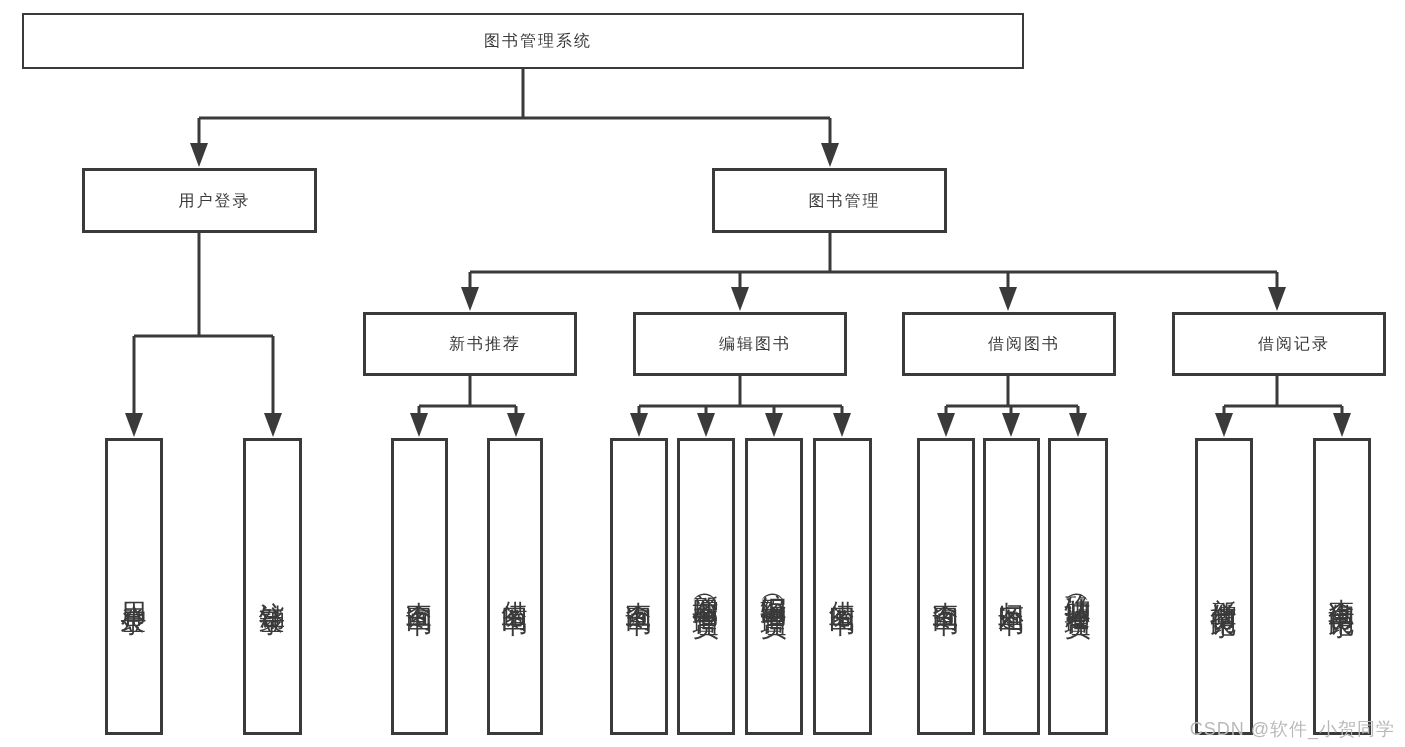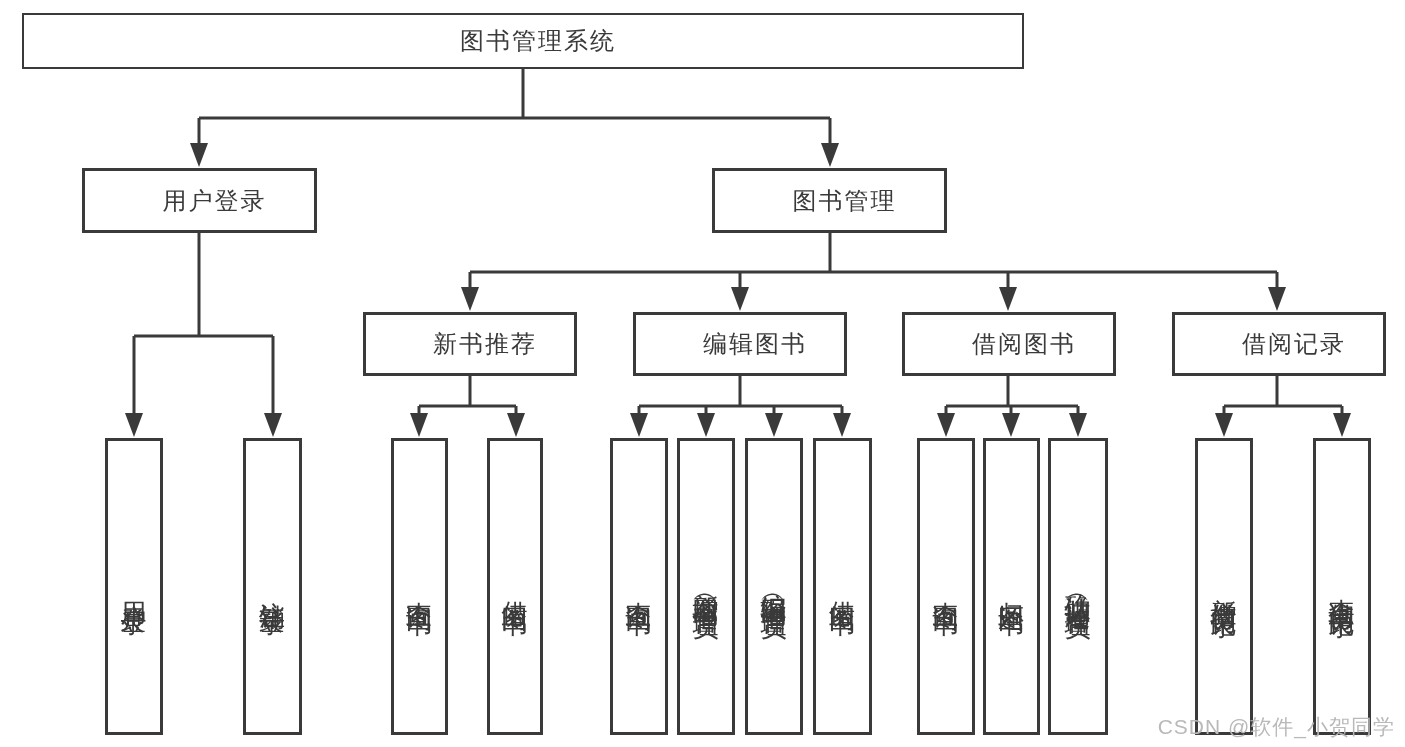--- a/index.html
+++ b/index.html
@@ -13,33 +13,33 @@
   }
   .wires{position:absolute;left:0;top:0;width:1405px;height:747px;}
   .node{
     position:absolute;
     box-sizing:border-box;
     background:#ffffff;
     border:3px solid #3a3a3a;
     display:flex;align-items:center;justify-content:center;
     line-height:1;
   }
-  .hbox{font-size:24px;letter-spacing:2px;padding-left:30px;}
+  .hbox{font-size:16px;letter-spacing:2px;padding-left:30px;}
   .rootbox{border-width:2.5px;}
   .vbox{
     writing-mode:vertical-rl;
     text-orientation:mixed;
     font-size:26px;
     letter-spacing:3px;
     white-space:nowrap;
   }
   .watermark{
     position:absolute;
     right:10px;bottom:6px;
-    font-size:21px;
+    font-size:18px;
     color:#b9b9b9;
     letter-spacing:1px;
     white-space:nowrap;
   }
 
   
   #n-root   {left:22px;  top:13px;  width:1002px; height:56px;}
   #n-login  {left:82px;  top:168px; width:235px;  height:65px;}
   #n-mgmt   {left:712px; top:168px; width:235px;  height:65px;}
 

